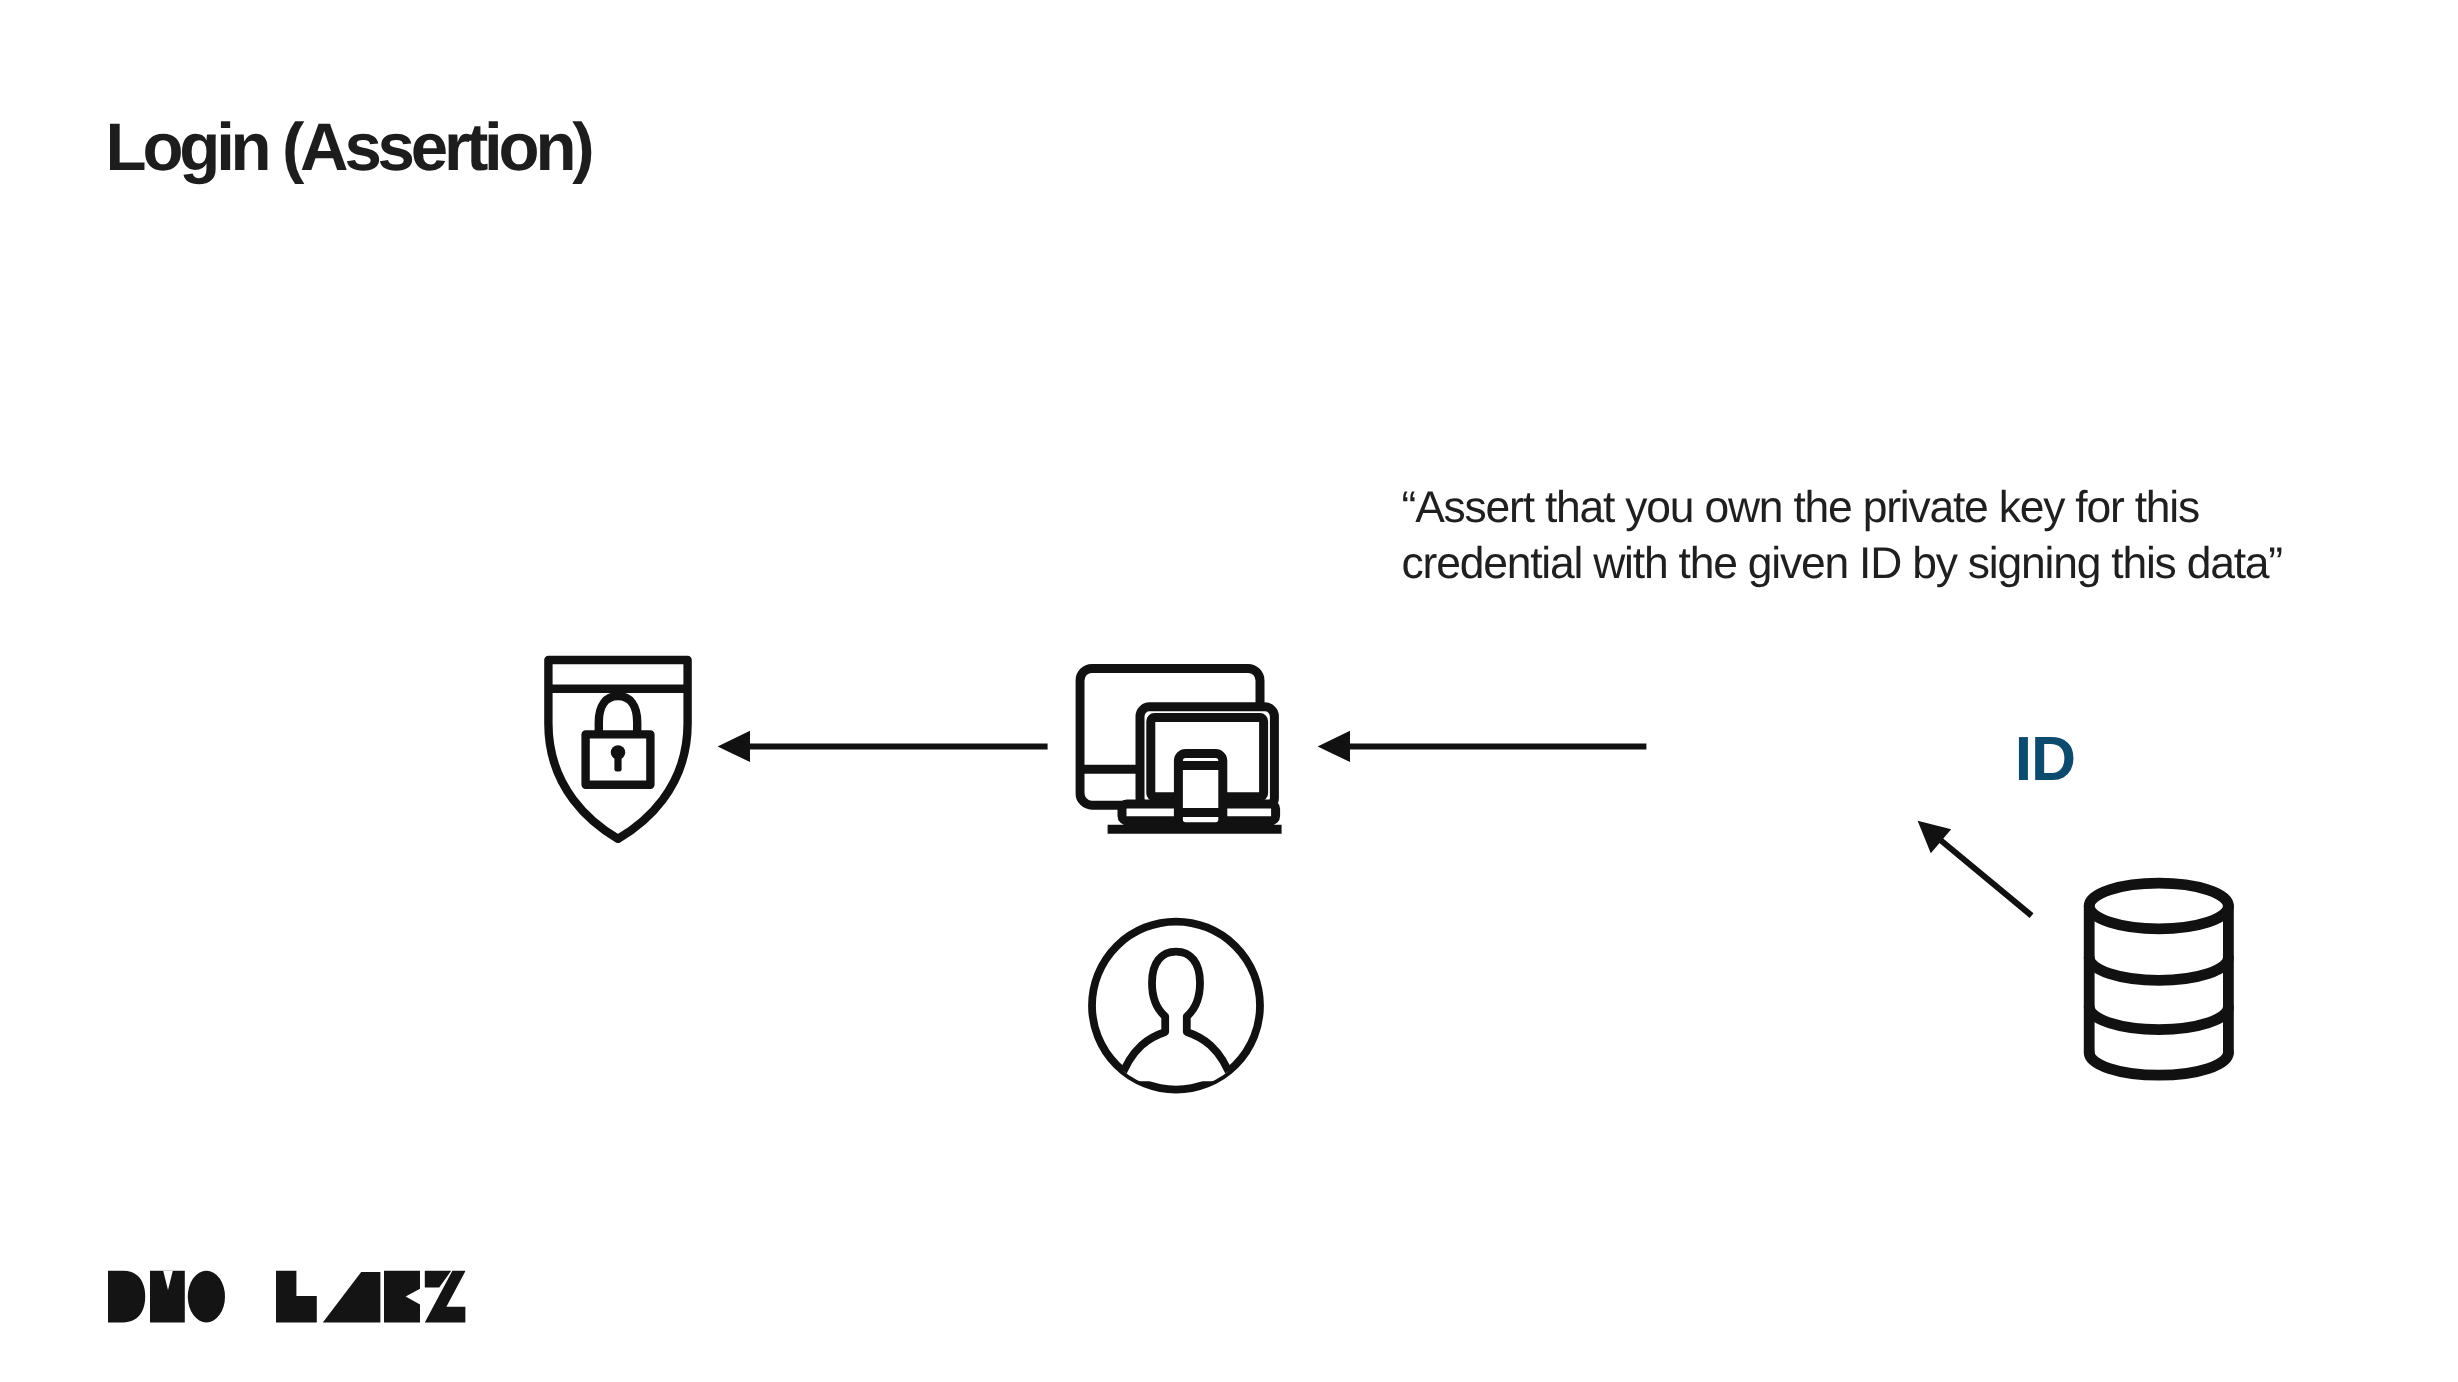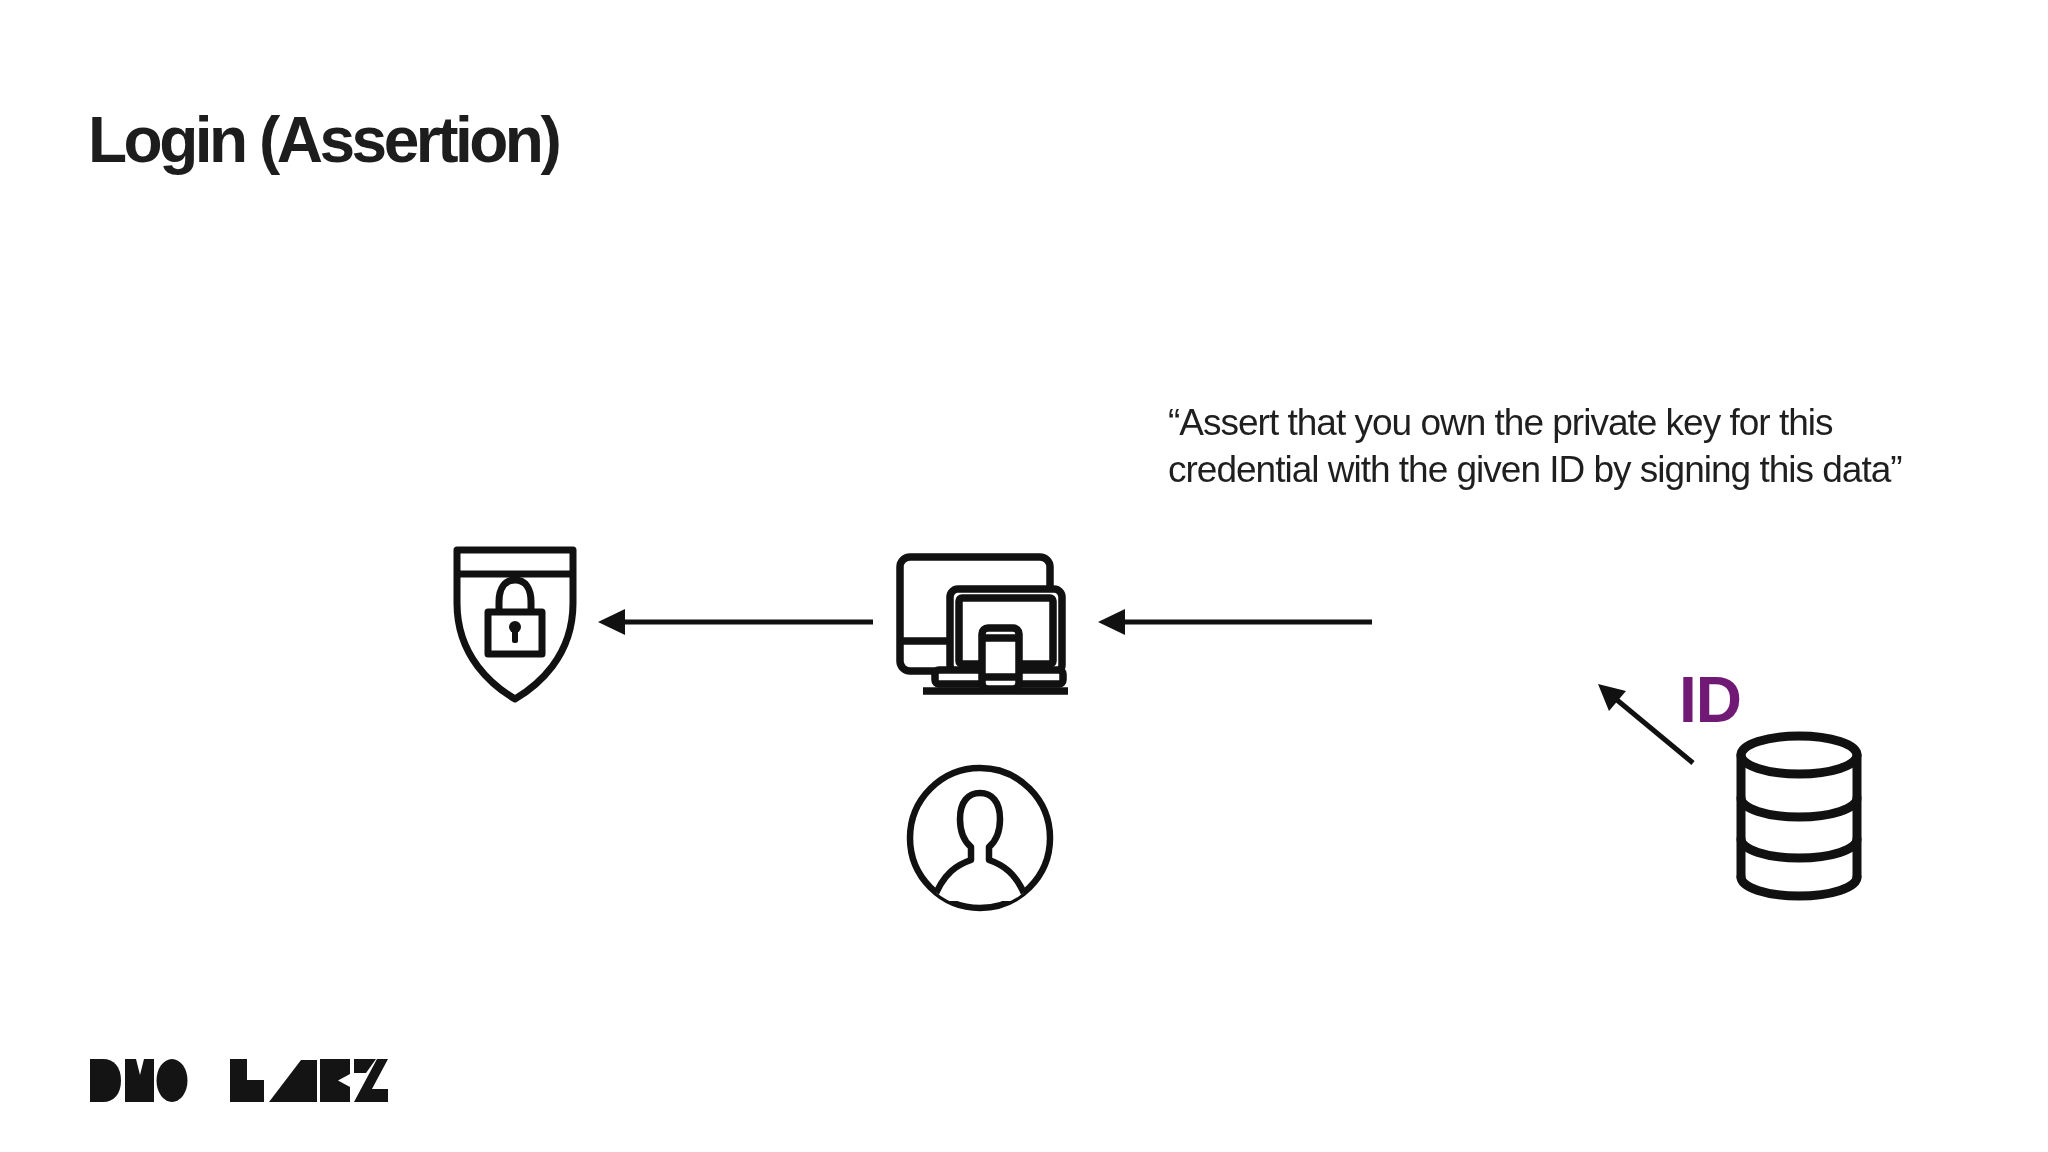--- a/index.html
+++ b/index.html
@@ -3,34 +3,34 @@
 <meta charset="utf-8">
 <style>
   html,body{margin:0;padding:0;background:#fff;}
   #canvas{
     position:relative;width:2048px;height:1152px;background:#ffffff;
     font-family:"Liberation Sans","DejaVu Sans",sans-serif;overflow:hidden;
     color:#1d1d1d;
   }
   .abs{position:absolute;}
   #title{
-    left:88px;top:102px;
-    font-size:64px;font-weight:bold;letter-spacing:-3.5px;
+    left:88px;top:89px;
+    font-size:56px;font-weight:bold;letter-spacing:-3.5px;
     color:#1d1d1d;white-space:nowrap;line-height:1.2;
   }
   #quote{
     left:1168px;top:399px;width:900px;
     font-size:37px;line-height:47px;letter-spacing:-1px;
     color:#1f1f1f;
   }
   #quote span{display:block;white-space:nowrap;}
   #id-label{
-    left:1679px;top:662px;
-    font-size:64px;font-weight:700;letter-spacing:-1px;
-    color:#701a75;line-height:1.2;
+    left:1679px;top:602px;
+    font-size:52px;font-weight:700;letter-spacing:-1px;
+    color:#0c4a6e;line-height:1.2;
   }
   .icon svg{display:block;}
   #logo{left:90px;top:1058px;}
 </style>
 </head>
 <body>
 
 <div id="canvas">
 
   <div id="title" class="abs">Login (Assertion)</div>

